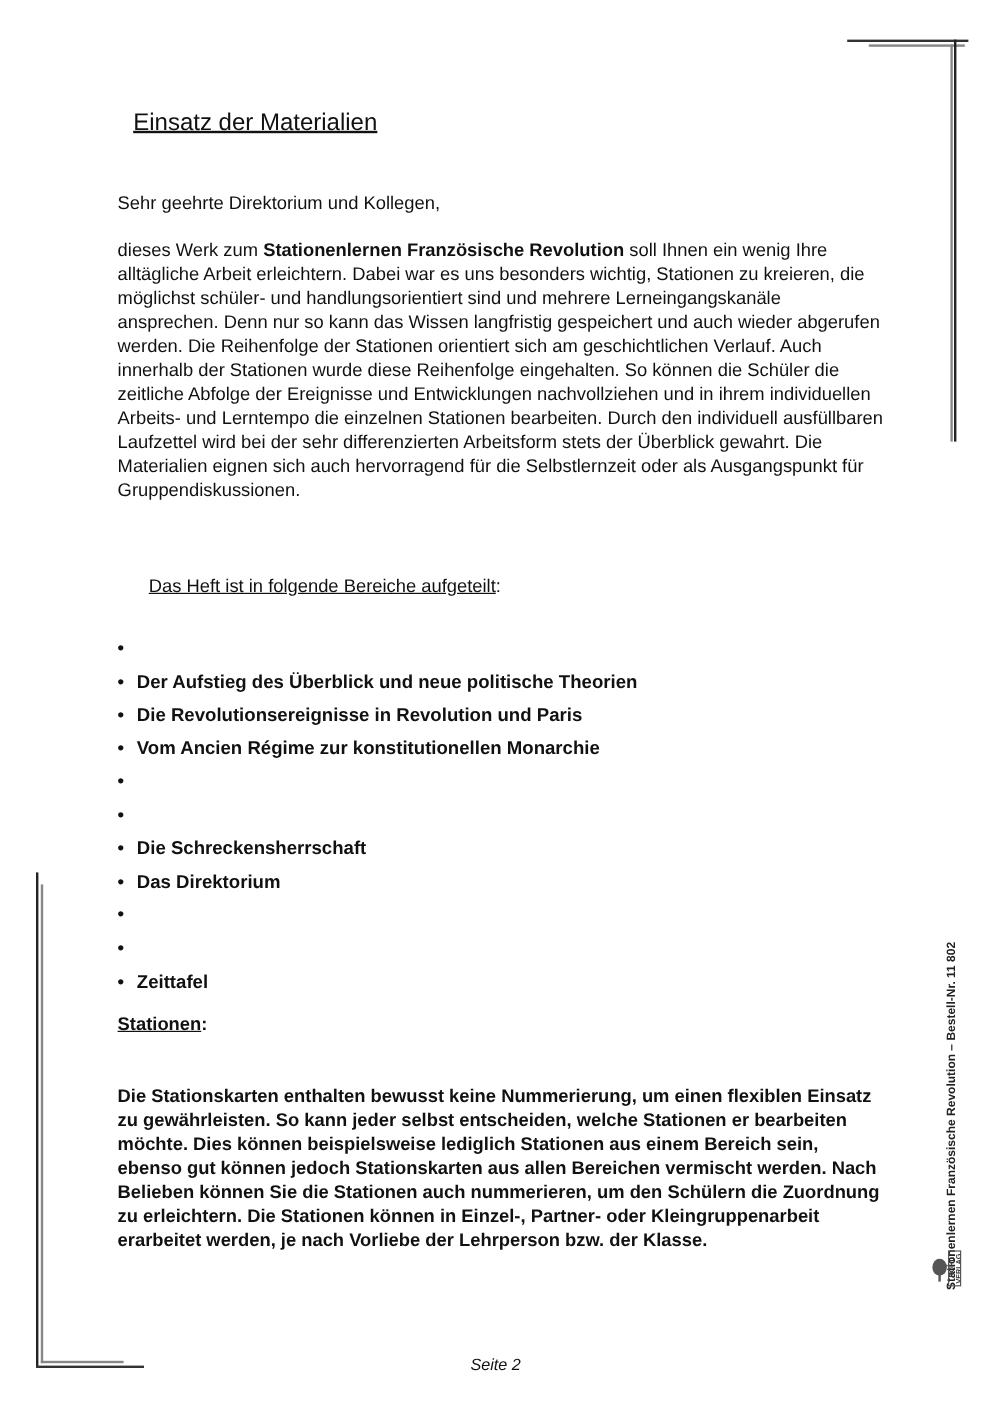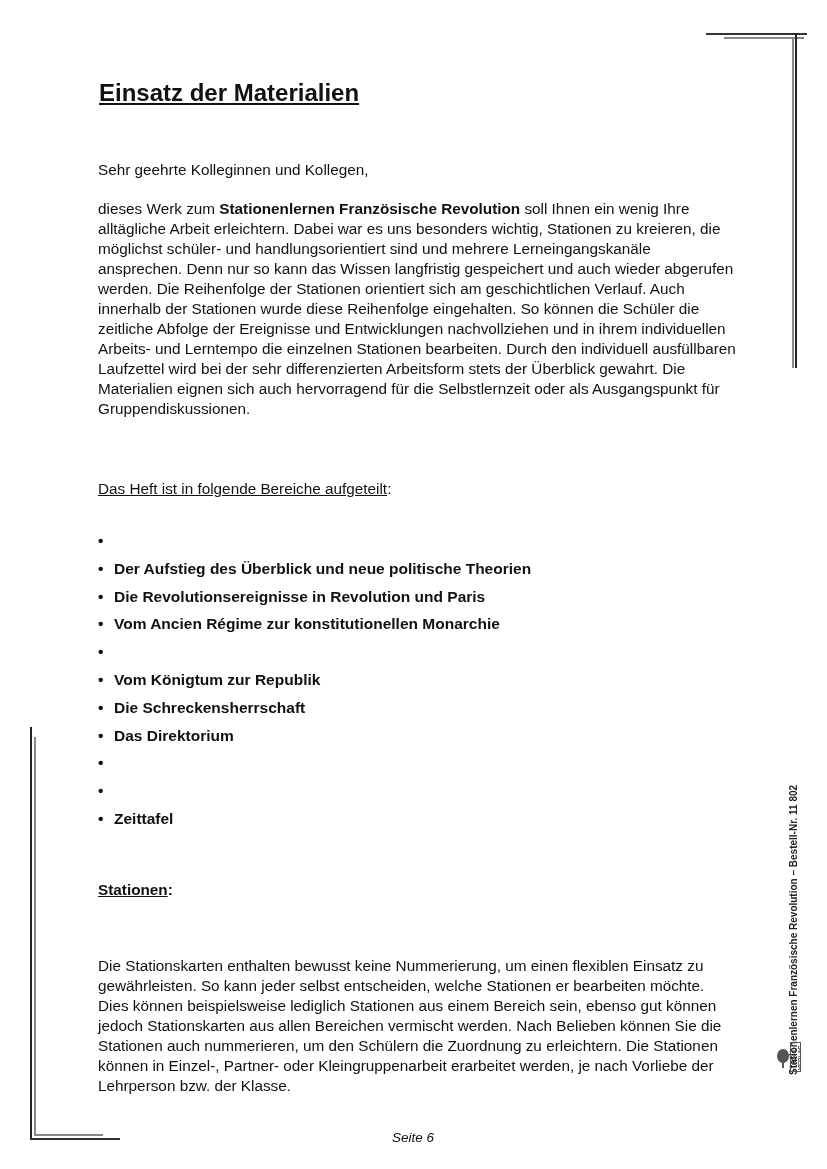--- a/index.html
+++ b/index.html
@@ -1,31 +1,31 @@
 <!DOCTYPE html>
 <html><head>
 <meta charset="utf-8">
 <style>
   html, body { margin: 0; padding: 0; background: #ffffff; }
   body { width: 827px; height: 1169px; position: relative; overflow: hidden;
          font-family: "Liberation Sans", sans-serif; color: #111; }
   .abs { position: absolute; }
   .line { position: absolute; }
-  .title { left: 98px; top: 78px; font-size: 24px; font-weight: bold; text-decoration: underline; margin: 1px; }
+  .title { left: 98px; top: 78px; font-size: 20px; font-weight: normal; text-decoration: underline; margin: 13px; }
   .p { position: absolute; left: 98px; width: 640px; font-size: 15.3px; line-height: 20px; margin: 0; }
   .greeting { top: 160px; }
   .intro { top: 199px; }
   .sub { top: 479px; text-decoration: none; }
-  .sub u { text-decoration: underline; }
+  .sub u { text-decoration: underline; margin-left: 26px; }
   ul.topics { position: absolute; left: 98px; top: 527px; margin: 0; padding: 0; list-style: none; }
   ul.topics li { font-size: 15.5px; font-weight: bold; line-height: 27.8px; display: flex; align-items: center; }
   ul.topics li .bullet { width: 16px; font-weight: bold; }
-  .stationen-h { top: 880px; font-weight: bold; }
+  .stationen-h { top: 844px; font-weight: bold; }
   .stationen-h u { text-decoration: underline; }
-  .stationen-p { top: 956px; }
+  .stationen-p { top: 904px; font-weight: bold; }
   .seite { left: 392px; top: 1130px; font-size: 13.5px; font-style: italic; }
   .sidebar { position: absolute; left: 788px; top: 1075px; transform-origin: 0 0; transform: rotate(-90deg);
              white-space: nowrap; font-size: 10px; font-weight: bold; color: #222; }
   .verlag { position: absolute; left: 790px; top: 1042px; width: 9px; height: 28px; border: 1px solid #555;
             font-size: 6px; writing-mode: vertical-rl; transform: rotate(180deg); text-align: center;
             color: #333; font-weight: bold; overflow: hidden; }
   .logo-tree { position: absolute; left: 777px; top: 1049px; width: 12px; height: 14px; border-radius: 50%;
                background: #555; }
   .logo-trunk { position: absolute; left: 782px; top: 1060px; width: 2px; height: 8px; background: #555; }
 </style>
@@ -37,21 +37,21 @@
 <div class="line" style="left:795px;top:33px;width:2px;height:335px;background:#222;"></div>
 <div class="line" style="left:792px;top:37px;width:2px;height:331px;background:#888;"></div>
 
 <div class="line" style="left:30px;top:727px;width:2px;height:413px;background:#222;"></div>
 <div class="line" style="left:34px;top:737px;width:2px;height:399px;background:#888;"></div>
 <div class="line" style="left:30px;top:1138px;width:90px;height:2px;background:#333;"></div>
 <div class="line" style="left:34px;top:1134px;width:69px;height:2px;background:#888;"></div>
 
 <h1 class="abs title">Einsatz der Materialien</h1>
 
-<p class="p greeting">Sehr geehrte Kolleginnen und Kollegen,</p>
+<p class="p greeting">Sehr geehrte Direktorium und Kollegen,</p>
 
 <p class="p intro"><span>dieses Werk zum </span><b>Stationenlernen Französische Revolution</b><span> soll Ihnen ein wenig Ihre alltägliche Arbeit erleichtern. Dabei war es uns besonders wichtig, Stationen zu kreieren, die möglichst schüler- und handlungsorientiert sind und mehrere Lerneingangskanäle ansprechen. Denn nur so kann das Wissen langfristig gespeichert und auch wieder abgerufen werden. Die Reihenfolge der Stationen orientiert sich am geschichtlichen Verlauf. Auch innerhalb der Stationen wurde diese Reihenfolge eingehalten. So können die Schüler die zeitliche Abfolge der Ereignisse und Entwicklungen nachvollziehen und in ihrem individuellen Arbeits- und Lerntempo die einzelnen Stationen bearbeiten. Durch den individuell ausfüllbaren Laufzettel wird bei der sehr differenzierten Arbeitsform stets der Überblick gewahrt. Die Materialien eignen sich auch hervorragend für die Selbstlernzeit oder als Ausgangspunkt für Gruppendiskussionen.</span></p>
 
 <p class="p sub"><u>Das Heft ist in folgende Bereiche aufgeteilt</u><span>:</span></p>
 
 <ul class="topics">
   <li>
       <span class="bullet">•</span>
     </li>
   <li>
@@ -64,21 +64,20 @@
     </li>
   <li>
       <span class="bullet">•</span>
       <span>Vom Ancien Régime zur konstitutionellen Monarchie</span>
     </li>
   <li>
       <span class="bullet">•</span>
     </li>
   <li>
       <span class="bullet">•</span>
-      <span>Vom Königtum zur Republik</span>
     </li>
   <li>
       <span class="bullet">•</span>
       <span>Die Schreckensherrschaft</span>
     </li>
   <li>
       <span class="bullet">•</span>
       <span>Das Direktorium</span>
     </li>
   <li>
@@ -90,18 +89,18 @@
   <li>
       <span class="bullet">•</span>
       <span>Zeittafel</span>
     </li>
 </ul>
 
 <p class="p stationen-h"><u>Stationen</u><span>:</span></p>
 
 <p class="p stationen-p">Die Stationskarten enthalten bewusst keine Nummerierung, um einen flexiblen Einsatz zu gewährleisten. So kann jeder selbst entscheiden, welche Stationen er bearbeiten möchte. Dies können beispielsweise lediglich Stationen aus einem Bereich sein, ebenso gut können jedoch Stationskarten aus allen Bereichen vermischt werden. Nach Belieben können Sie die Stationen auch nummerieren, um den Schülern die Zuordnung zu erleichtern. Die Stationen können in Einzel-, Partner- oder Kleingruppenarbeit erarbeitet werden, je nach Vorliebe der Lehrperson bzw. der Klasse.</p>
 
-<div class="abs seite">Seite 6</div>
+<div class="abs seite">Seite 2</div>
 
 <div class="sidebar">Stationenlernen Französische Revolution   –   Bestell-Nr. 11 802</div>
 <div class="verlag">KOHL VERLAG</div>
 <div class="logo-tree"></div>
 <div class="logo-trunk"></div>
 
 </body></html>

